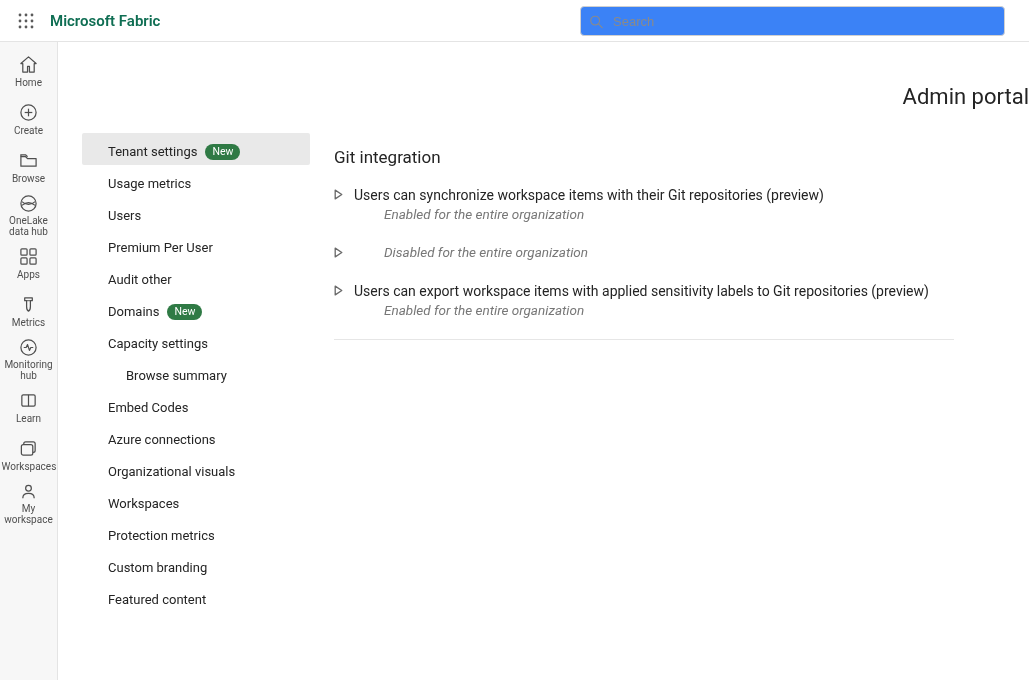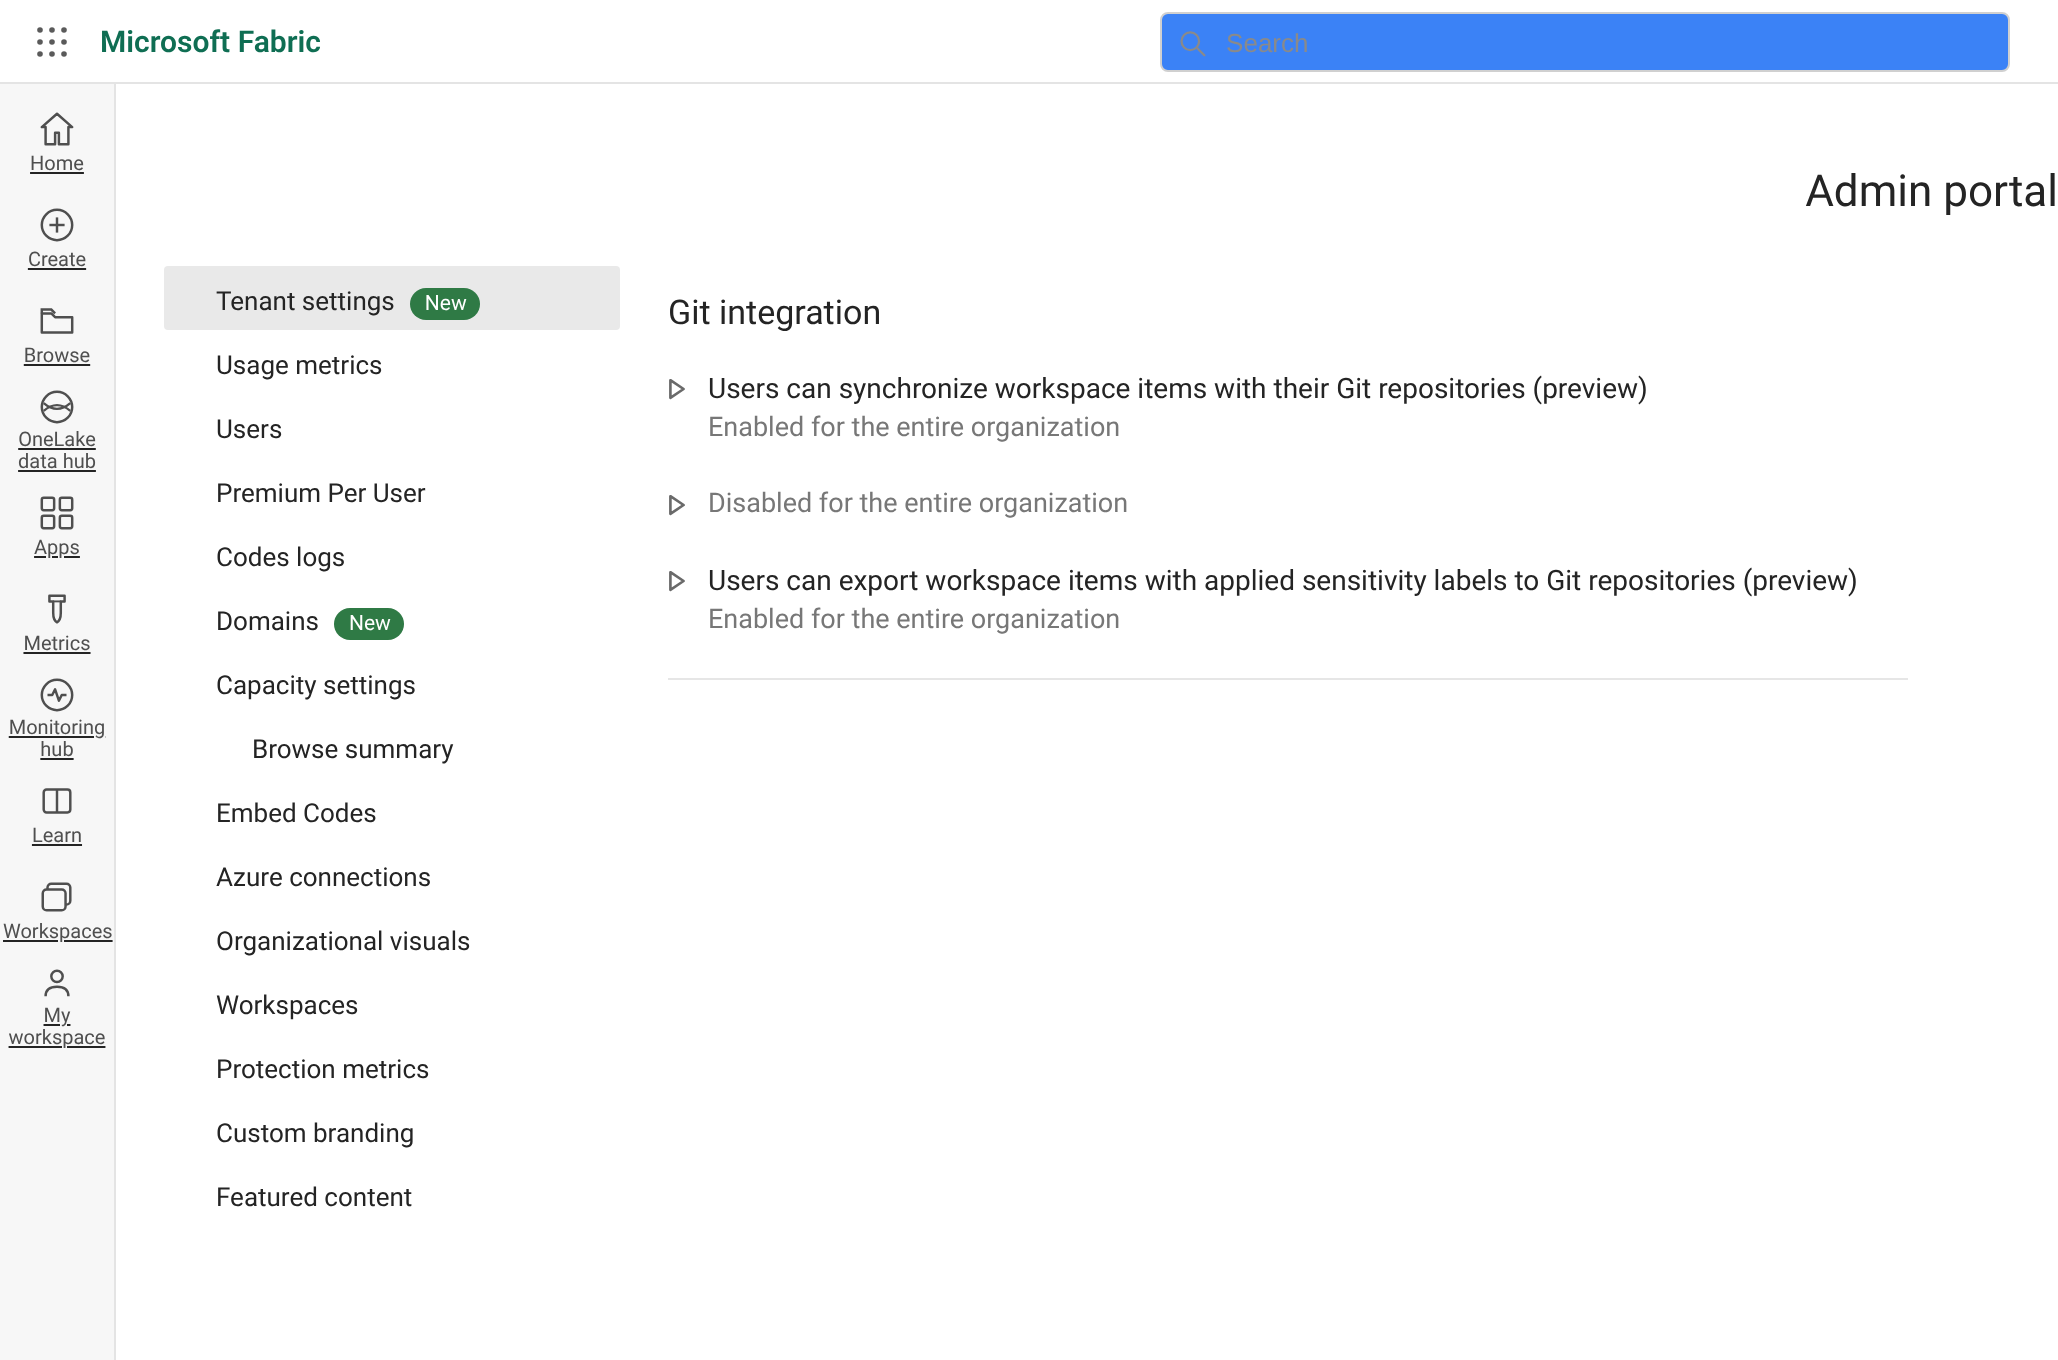--- a/index.html
+++ b/index.html
@@ -86,21 +86,20 @@
     position:absolute;
     top:42px;left:0;bottom:0;
     width:58px;
     background:var(--rail-bg);
     border-right:1px solid var(--rail-border);
     display:flex;
     flex-direction:column;
     align-items:center;
     padding-top:6px;
     box-sizing:border-box;
-    text-decoration:underline;
   }
   .rail-item{
     width:54px;
     height:46px;
     display:flex;
     flex-direction:column;
     align-items:center;
     justify-content:center;
     cursor:pointer;
     border-radius:4px;
@@ -195,22 +194,24 @@
   .setting .body{
     margin-left:8px;
   }
   .setting .heading{
     font-size:14px;
     color:var(--text);
     line-height:20px;
   }
   .setting .status{
     font-size:13.5px;
+    font-style:italic;
     color:#777;
     line-height:18px;
+    margin-left:30px;
   }
   .sep{
     border:none;
     border-top:1px solid #e6e6e6;
     margin:6px 0 0 0;
     width:620px;
   }
 
   svg{display:block;}
 </style>
@@ -353,21 +354,21 @@
           <div class="subnav-item">
             <span>Usage metrics</span>
           </div>
           <div class="subnav-item">
             <span>Users</span>
           </div>
           <div class="subnav-item">
             <span>Premium Per User</span>
           </div>
           <div class="subnav-item">
-            <span>Codes logs</span>
+            <span>Audit other</span>
           </div>
           <div class="subnav-item">
             <span>Domains</span>
             <span class="badge-new">New</span>
           </div>
           <div class="subnav-item">
             <span>Capacity settings</span>
           </div>
           <div class="subnav-item indent">
             <span>Browse summary</span>

